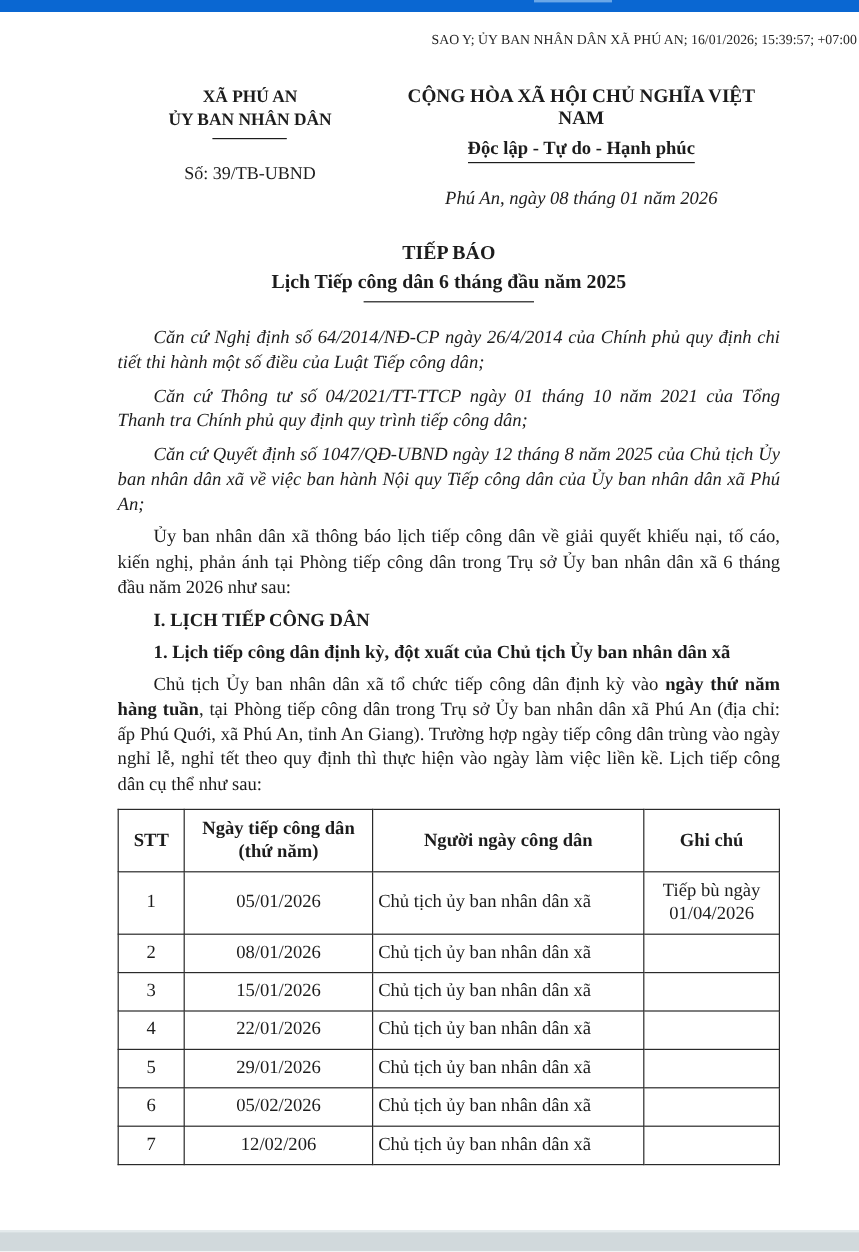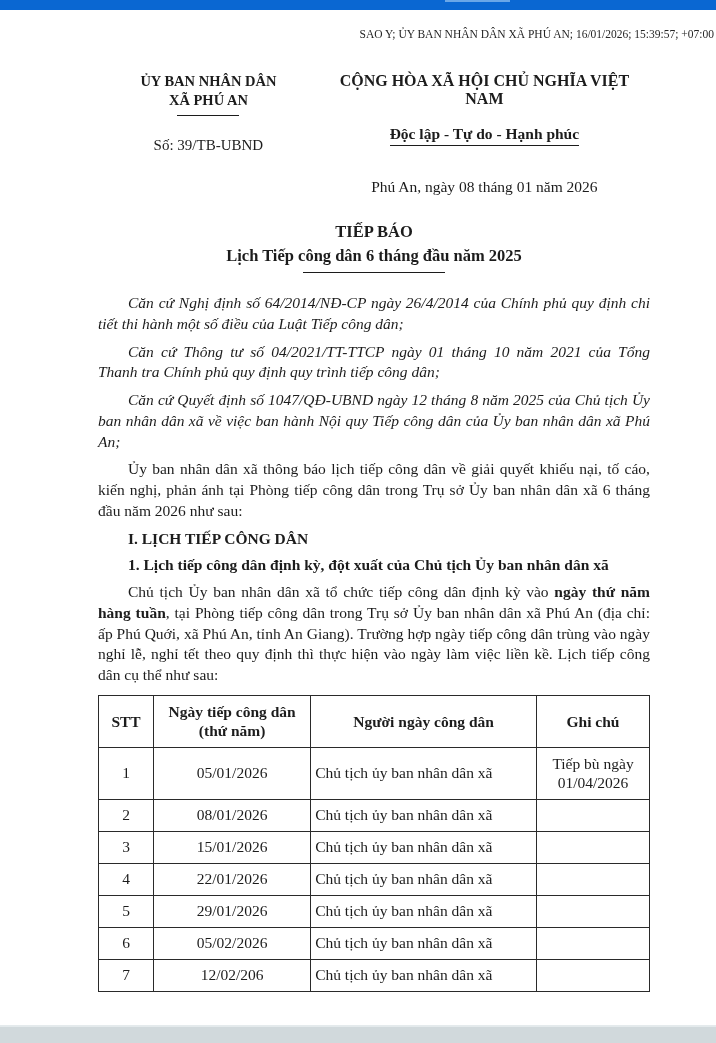--- a/index.html
+++ b/index.html
@@ -36,28 +36,28 @@
   .hdr-left { width: 40%; text-align: center; }
   .hdr-right { width: 60%; text-align: center; }
   .hdr-org { font-weight: bold; font-size: 14.5px; line-height: 1.3; }
   .org-underline {
     width: 62px; height: 0;
     border-bottom: 1.5px solid #1c1c1c;
     margin: 5px auto 0 auto;
   }
   .doc-number { margin-top: 21px; font-size: 15px; }
   .hdr-national { font-weight: bold; font-size: 16px; }
-  .hdr-motto-wrap { margin-top: 17px; }
+  .hdr-motto-wrap { margin-top: 7px; }
   .hdr-motto {
     display: inline-block;
     font-weight: bold; font-size: 15.5px;
     border-bottom: 1.5px solid #1c1c1c;
     padding-bottom: 2px;
   }
-  .place-date { margin-top: 32px; font-size: 15.5px; }
+  .place-date { margin-top: 21px; font-style: italic; font-size: 15.5px; }
   .title-block { text-align: center; margin-top: 26px; }
   .doc-title { font-weight: bold; font-size: 16.5px; }
   .doc-subtitle { font-weight: bold; font-size: 16.5px; margin-top: 4px; }
   .title-underline {
     width: 142px; height: 0;
     border-bottom: 1.5px solid #1c1c1c;
     margin: 6px auto 0 auto;
   }
   .body-text { margin-top: 20px; }
   p.para {
@@ -106,22 +106,22 @@
 <div class="topbar">
   <div class="topbar-highlight"></div>
 </div>
 
 <div class="stamp-line">SAO Y; ỦY BAN NHÂN DÂN XÃ PHÚ AN; 16/01/2026; 15:39:57; +07:00</div>
 
 <div class="doc">
 
   <div class="doc-header">
     <div class="hdr-left">
+      <div class="hdr-org">XÃ PHÚ AN</div>
       <div class="hdr-org">ỦY BAN NHÂN DÂN</div>
-      <div class="hdr-org">XÃ PHÚ AN</div>
       <div class="org-underline"></div>
       <div class="doc-number">Số: 39/TB-UBND</div>
     </div>
     <div class="hdr-right">
       <div class="hdr-national">CỘNG HÒA XÃ HỘI CHỦ NGHĨA VIỆT NAM</div>
       <div class="hdr-motto-wrap">
         <span class="hdr-motto">Độc lập - Tự do - Hạnh phúc</span>
       </div>
       <div class="place-date">Phú An, ngày 08 tháng 01 năm 2026</div>
     </div>

